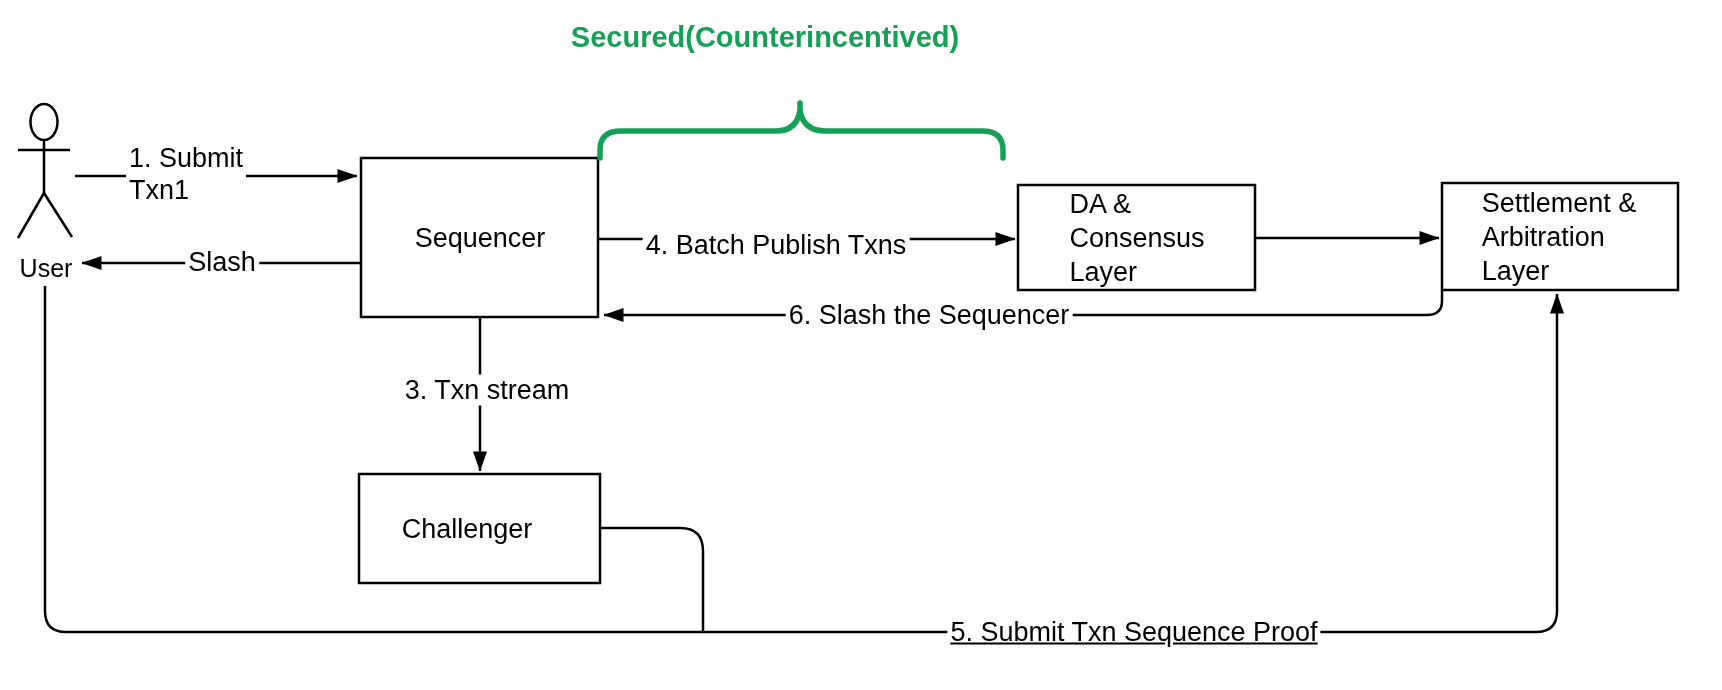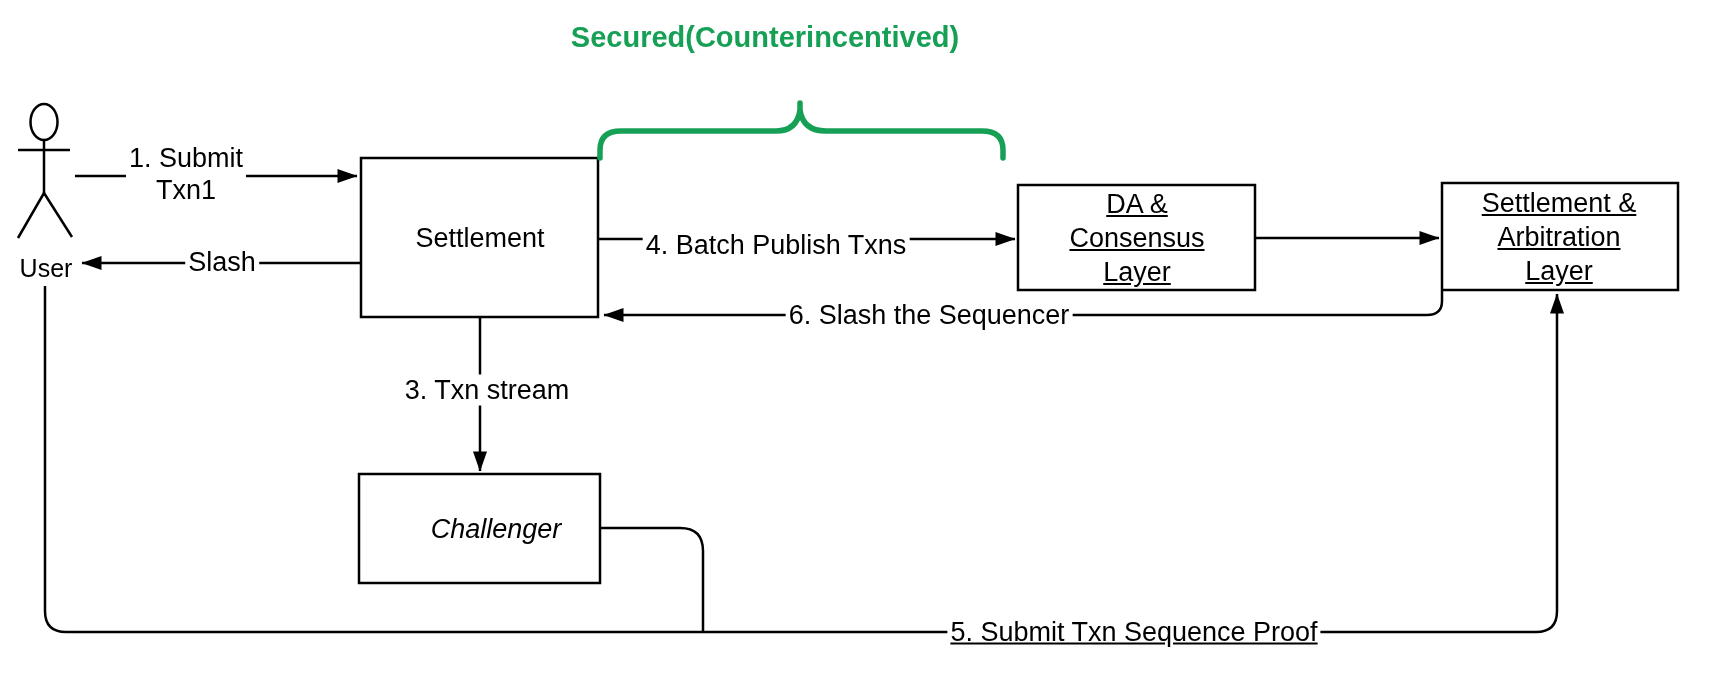--- a/index.html
+++ b/index.html
@@ -8,30 +8,30 @@
     width:1722px;height:690px;
     background:#ffffff;
     font-family:"Liberation Sans", sans-serif;
     color:#000;
     overflow:hidden;
   }
   .canvas svg{position:absolute;left:0;top:0;}
   .lbl{
     position:absolute;
     transform:translate(-50%,-50%);
-    text-align:center;
+    text-align:left;
     font-size:27px;
     line-height:31px;
     white-space:nowrap;
     color:#000;
   }
   .lbl.bg{background:#ffffff;padding:0 3px;}
   .lbl.lh30{line-height:30px;}
   .lbl.lh32{line-height:32px;}
-  .lbl.lh34{line-height:34px;text-decoration:underline;}
+  .lbl.lh34{line-height:34px;}
   .title{
     position:absolute;
     transform:translateX(-50%);
     font-size:29px;
     font-weight:bold;
     white-space:nowrap;
     color:#16A055;
   }
   .user-lbl{font-size:25px;}
 </style>
@@ -70,23 +70,23 @@
       <path d="M600,528 L680,528 Q703,528 703,551 L703,632"></path>
     </g>
 
     <path d="M600,158 L600,150 Q600,131 621,131 L776,131 Q797,131 800,110 L800,103 L800,110 Q803,131 826,131 L982,131 Q1003,131 1003,150 L1003,158" fill="none" stroke-width="5.5" stroke-linecap="round" stroke-linejoin="round" stroke="#16A055"></path>
   </svg>
 
   <div class="title" style="left:765px;top:21px;">Secured(Counterincentived)</div>
 
   <div class="lbl user-lbl" style="left:46px;top:268px;">User</div>
 
-  <div class="lbl" style="left:480px;top:238px;">Settlement</div>
+  <div class="lbl" style="left:480px;top:238px;">Sequencer</div>
 
-  <div class="lbl" style="left:496px;top:529px;font-style:italic;">Challenger</div>
+  <div class="lbl" style="left:467px;top:529px;">Challenger</div>
 
   <div class="lbl lh34" style="left:1137px;top:238px;">
     <div>DA &amp;</div>
     <div>Consensus</div>
     <div>Layer</div>
   </div>
 
   <div class="lbl lh34" style="left:1559px;top:237px;">
     <div>Settlement &amp;</div>
     <div>Arbitration</div>

